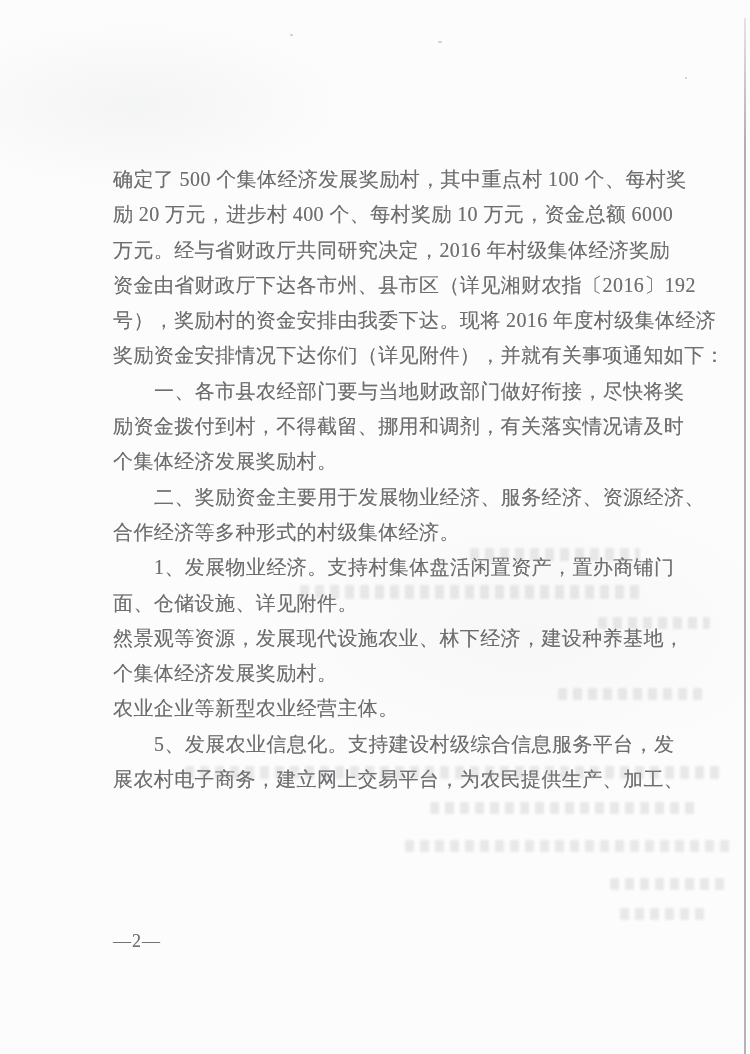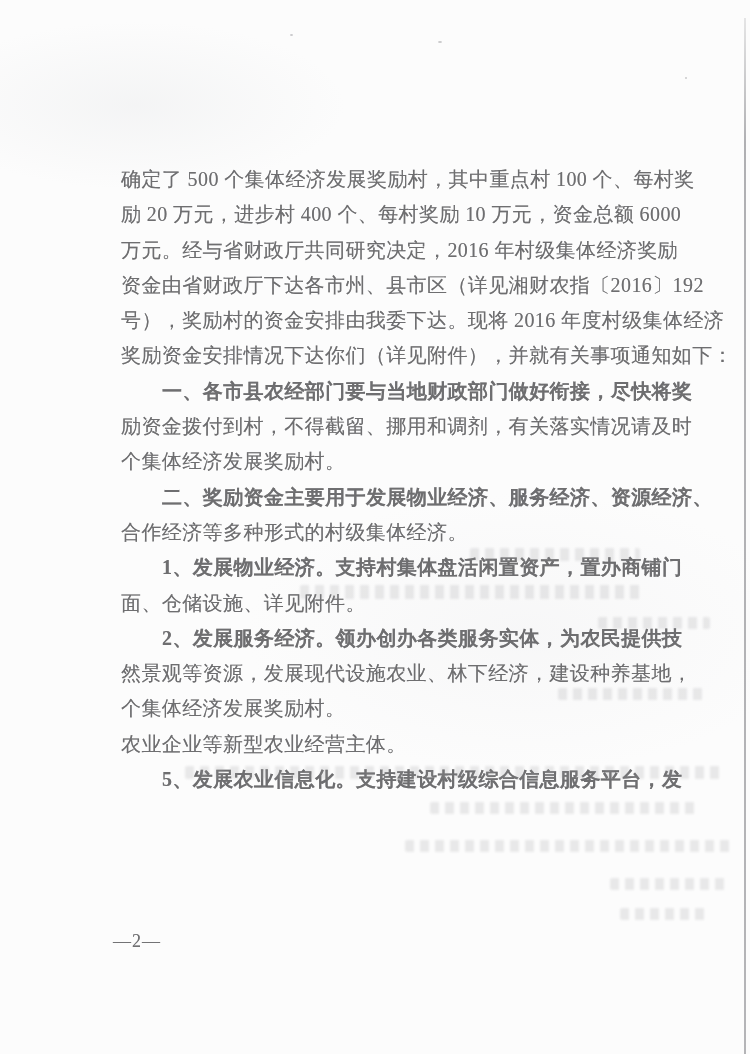--- a/index.html
+++ b/index.html
@@ -29,29 +29,27 @@
   .textblock {
     position: absolute;
     left: 113px;
     top: 162px;
     width: 560px;
     color: #6e6e70;
     font-size: 20px;
     line-height: 35.3px;
     letter-spacing: 0.4px;
     text-shadow: 0 0 0.5px rgba(110,110,112,0.55);
-    margin-left: 8px;
   }
   .ln {
     white-space: nowrap;
     height: 35.3px;
   }
   .ln.ind {
     padding-left: 41px;
-    font-weight: bold;
   }
   .page-number {
     position: absolute;
     left: 113px;
     top: 931px;
     color: #707072;
     font-size: 18px;
     letter-spacing: 1px;
     text-shadow: 0 0 0.5px rgba(110,110,112,0.5);
   }
@@ -93,25 +91,25 @@
     <div class="ln">资金由省财政厅下达各市州、县市区（详见湘财农指〔2016〕192</div>
     <div class="ln">号），奖励村的资金安排由我委下达。现将 2016 年度村级集体经济</div>
     <div class="ln">奖励资金安排情况下达你们（详见附件），并就有关事项通知如下：</div>
     <div class="ln ind">一、各市县农经部门要与当地财政部门做好衔接，尽快将奖</div>
     <div class="ln">励资金拨付到村，不得截留、挪用和调剂，有关落实情况请及时</div>
     <div class="ln">个集体经济发展奖励村。</div>
     <div class="ln ind">二、奖励资金主要用于发展物业经济、服务经济、资源经济、</div>
     <div class="ln">合作经济等多种形式的村级集体经济。</div>
     <div class="ln ind">1、发展物业经济。支持村集体盘活闲置资产，置办商铺门</div>
     <div class="ln">面、仓储设施、详见附件。</div>
-    <div class="ln ind">2、发展服务经济。领办创办各类服务实体，为农民提供技</div>
     <div class="ln">然景观等资源，发展现代设施农业、林下经济，建设种养基地，</div>
     <div class="ln">个集体经济发展奖励村。</div>
     <div class="ln">农业企业等新型农业经营主体。</div>
     <div class="ln ind">5、发展农业信息化。支持建设村级综合信息服务平台，发</div>
+    <div class="ln">展农村电子商务，建立网上交易平台，为农民提供生产、加工、</div>
   </div>
 
   <div class="page-number">—2—</div>
 
   <div class="scan-edge-right"></div>
 
   <div class="smudge" style="left:470px; top:548px; width:170px; height:13px;"></div>
   <div class="smudge" style="left:300px; top:585px; width:345px; height:14px;"></div>
   <div class="smudge" style="left:598px; top:617px; width:112px; height:12px;"></div>
   <div class="smudge" style="left:558px; top:688px; width:150px; height:12px;"></div>

